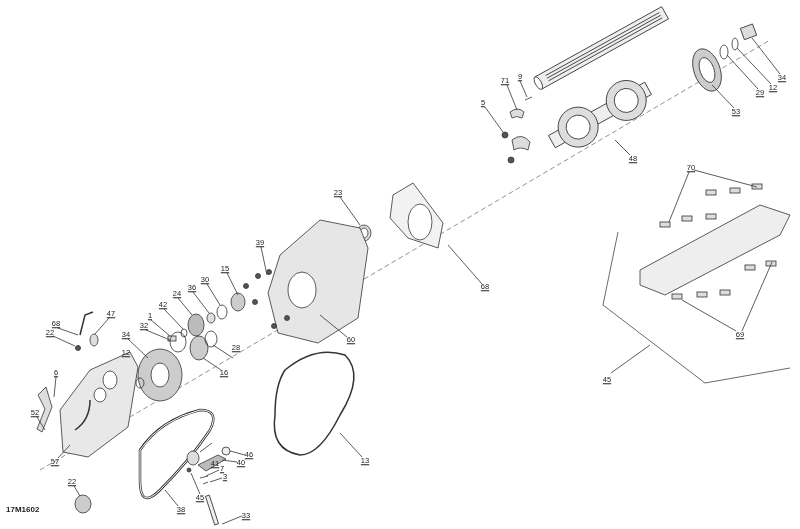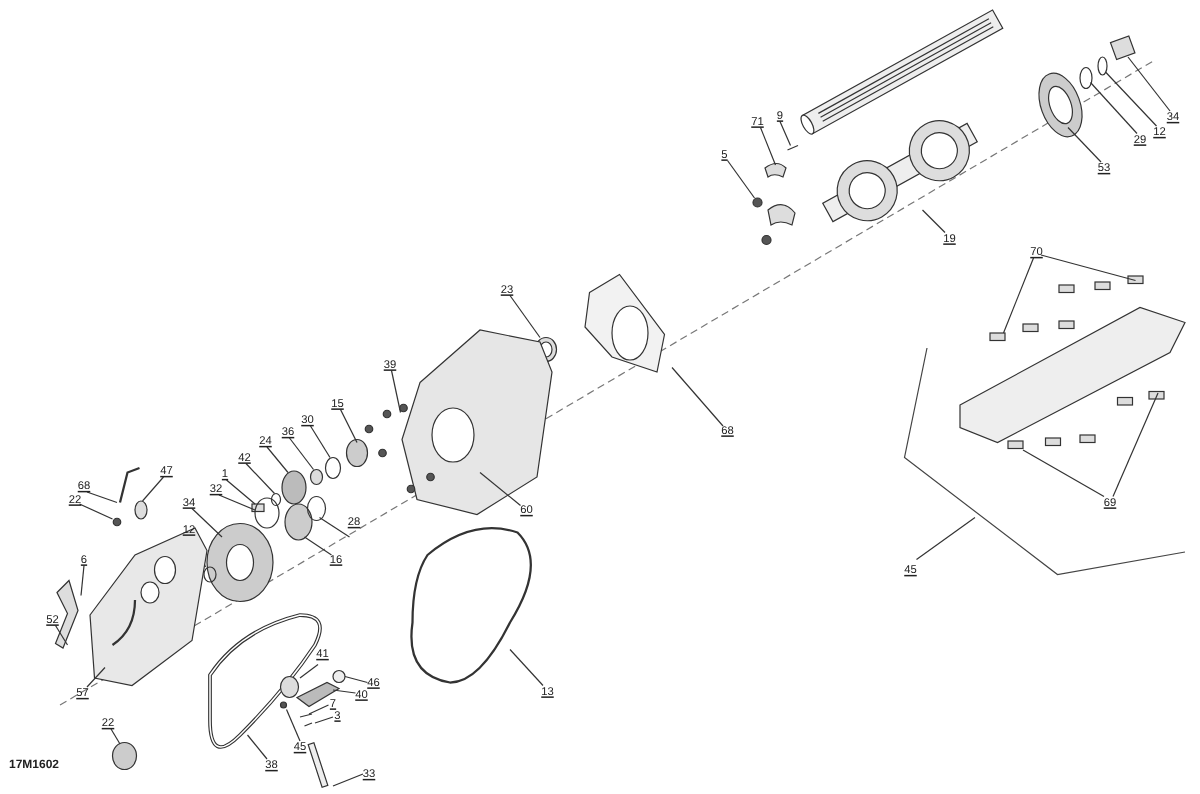--- a/index.html
+++ b/index.html
@@ -166,21 +166,21 @@
         <line x1="758" y1="89" x2="727" y2="55"></line>
       <line x1="771" y1="84" x2="737" y2="48"></line>
         <line x1="780" y1="74" x2="752" y2="38"></line>
     </g>
   </svg>
 
   <div class="labels">
     <span class="lbl" style="left:483px;top:103px">5</span>
     <span class="lbl" style="left:505px;top:81px">71</span>
     <span class="lbl" style="left:520px;top:77px">9</span>
-    <span class="lbl" style="left:633px;top:159px">19</span>
+    <span class="lbl" style="left:633px;top:159px">48</span>
     <span class="lbl" style="left:736px;top:112px">53</span>
     <span class="lbl" style="left:760px;top:93px">29</span>
     <span class="lbl" style="left:773px;top:88px">12</span>
     <span class="lbl" style="left:782px;top:78px">34</span>
     <span class="lbl" style="left:691px;top:168px">70</span>
     <span class="lbl" style="left:740px;top:335px">69</span>
     <span class="lbl" style="left:607px;top:380px">45</span>
     <span class="lbl" style="left:338px;top:193px">23</span>
     <span class="lbl" style="left:260px;top:243px">39</span>
     <span class="lbl" style="left:485px;top:287px">68</span>
@@ -197,21 +197,21 @@
     <span class="lbl" style="left:126px;top:335px">34</span>
     <span class="lbl" style="left:126px;top:353px">12</span>
     <span class="lbl" style="left:111px;top:314px">47</span>
     <span class="lbl" style="left:56px;top:324px">68</span>
     <span class="lbl" style="left:50px;top:333px">22</span>
     <span class="lbl" style="left:56px;top:373px">6</span>
     <span class="lbl" style="left:35px;top:413px">52</span>
     <span class="lbl" style="left:55px;top:462px">57</span>
     <span class="lbl" style="left:72px;top:482px">22</span>
     <span class="lbl" style="left:181px;top:510px">38</span>
-    <span class="lbl" style="left:215px;top:436px">41</span>
+    <span class="lbl" style="left:215px;top:464px">41</span>
     <span class="lbl" style="left:249px;top:455px">46</span>
     <span class="lbl" style="left:241px;top:463px">40</span>
     <span class="lbl" style="left:222px;top:469px">7</span>
     <span class="lbl" style="left:225px;top:477px">3</span>
     <span class="lbl" style="left:200px;top:498px">45</span>
     <span class="lbl" style="left:246px;top:516px">33</span>
     <span class="lbl" style="left:365px;top:461px">13</span>
   </div>
 
   <div class="code">17M1602</div>

